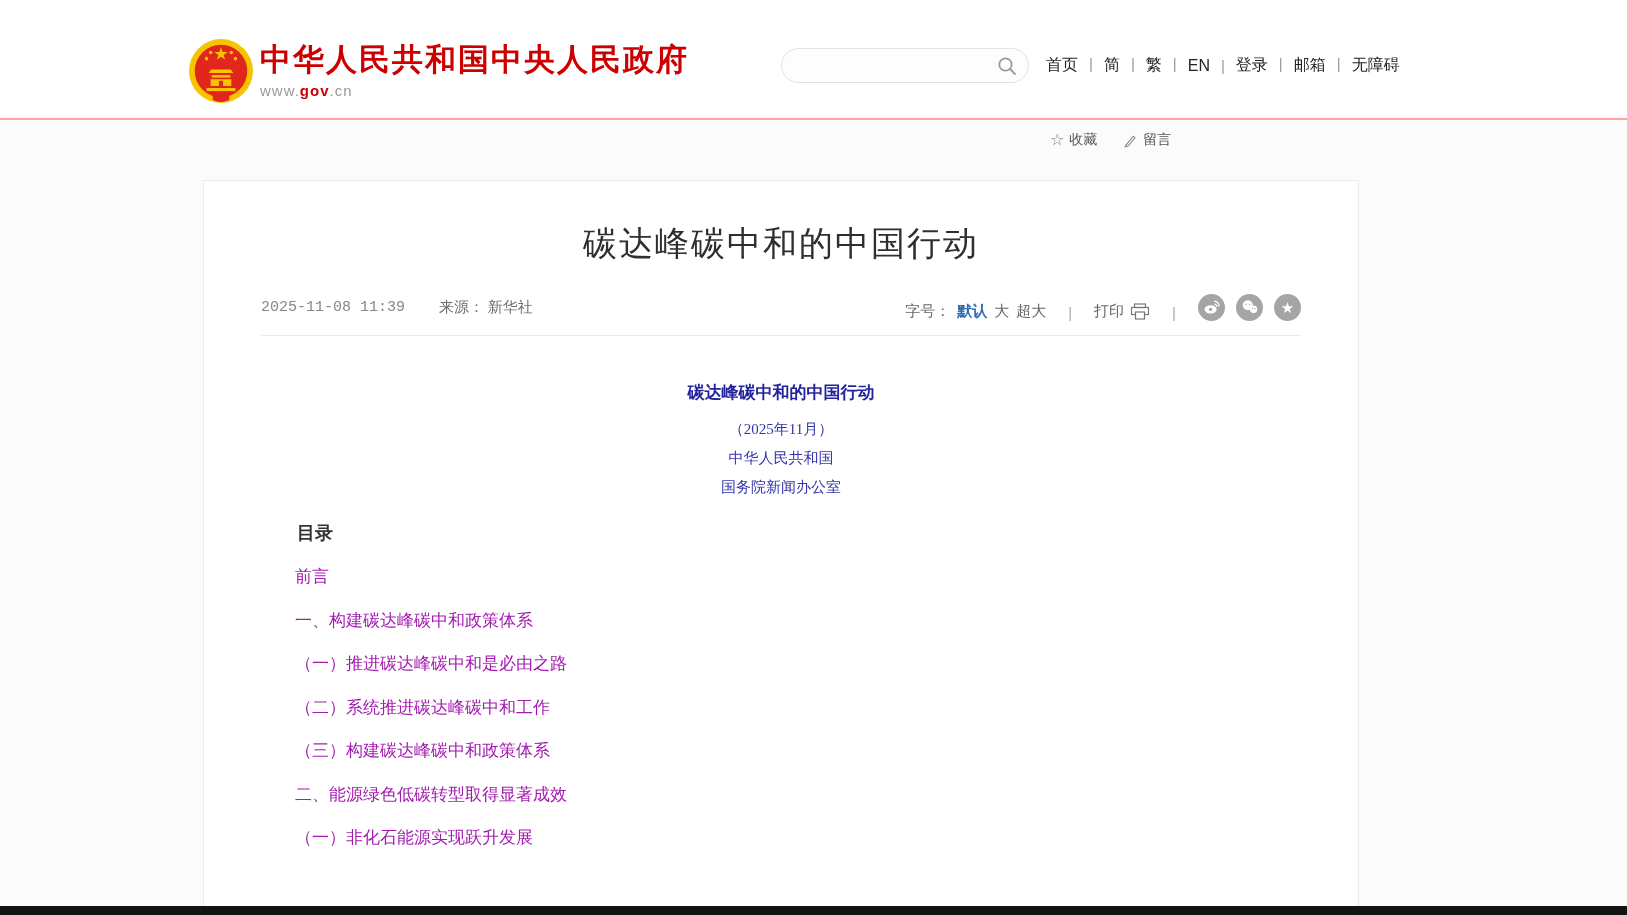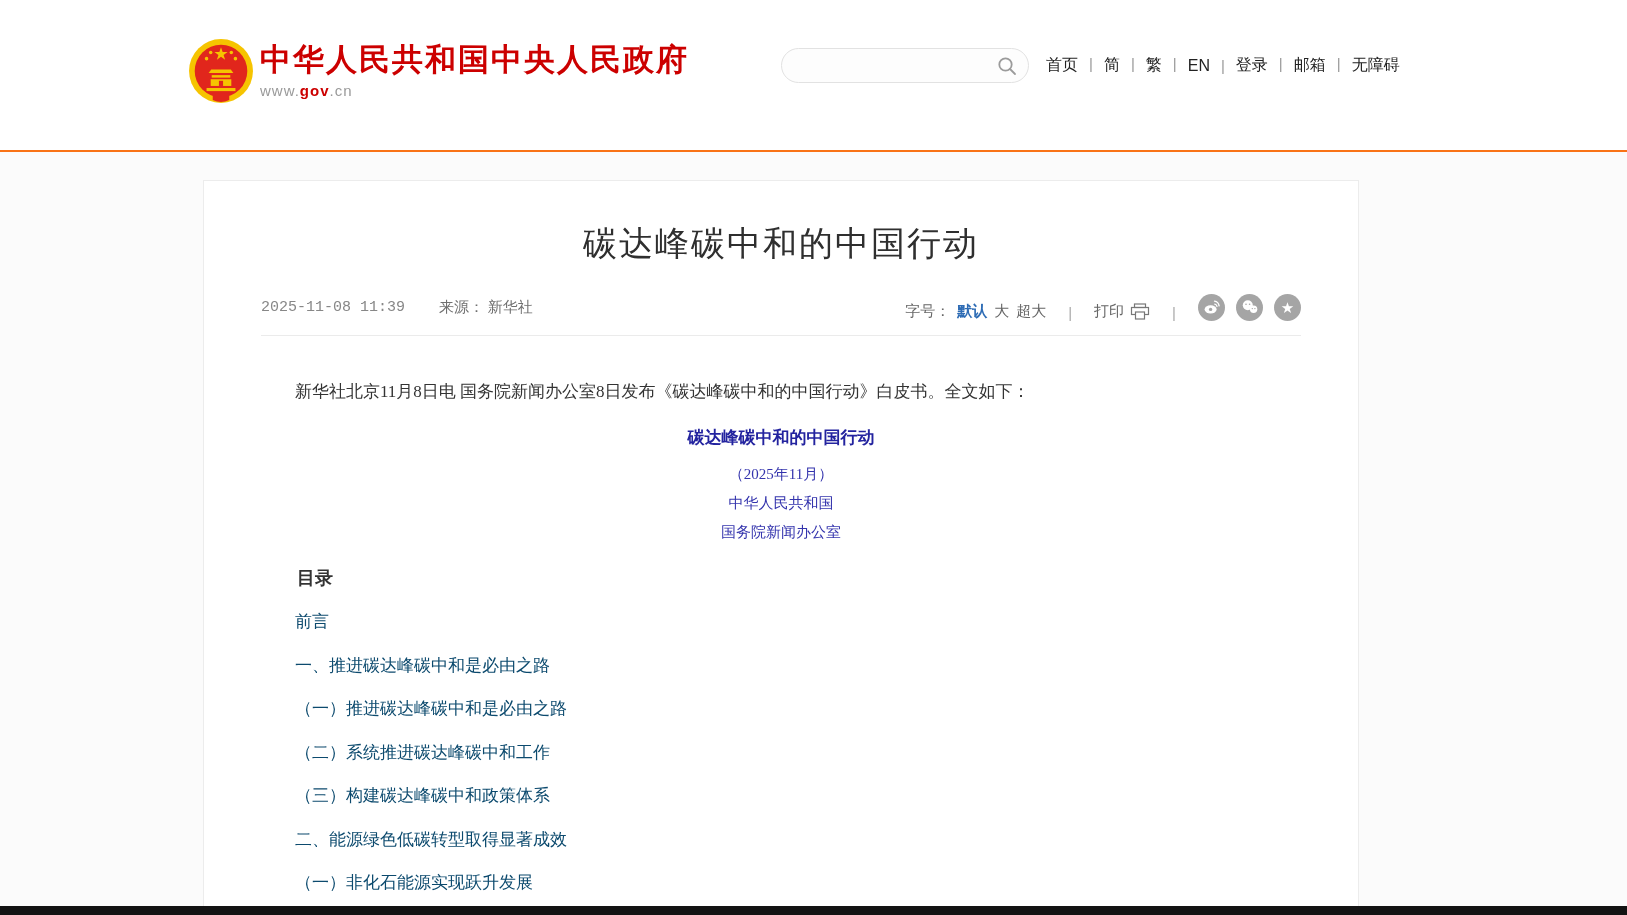--- a/index.html
+++ b/index.html
@@ -6,22 +6,22 @@
   html,body { margin:0; padding:0; }
   body {
     width:1627px; height:915px; position:relative; overflow:hidden;
     background:#fbfbfb;
     font-family:"Liberation Sans","DejaVu Sans",sans-serif;
     color:#333;
   }
 
   
   .header {
-    position:absolute; top:0; left:0; width:1627px; height:152px;
-    background:#fff; border-bottom:2px solid #f97316; z-index:5;padding-left:20px;
+    position:absolute; top:0; left:0; width:1627px; height:120px;
+    background:#fff; border-bottom:2px solid #fca5a5; z-index:5;padding-left:20px;
   }
   .emblem { position:absolute; left:188px; top:38px; width:66px; height:66px; }
   .site-block { position:absolute; left:260px; top:44px; }
   .site-name {
     font-size:31px; font-weight:bold; color:#cc0000; letter-spacing:2px;
     line-height:32px; white-space:nowrap;
   }
   .site-url { margin-top:6px; font-size:15px; color:#9a9a9a; letter-spacing:1px; }
   .site-url .gov { color:#cc0000; font-weight:bold; }
 
@@ -88,21 +88,21 @@
   
   .article-body { margin:34px 57px 0; }
   .p-intro {
     margin:0; text-indent:2em; font-size:17px; color:#333; line-height:43px;
     font-family:"Liberation Serif","DejaVu Serif",serif;
   }
   .doc-block { text-align:center; margin:2px 0 6px; font-family:"Liberation Serif","DejaVu Serif",serif; }
   .doc-title { margin:0; font-size:17px; font-weight:bold; color:#23239f; line-height:45px; }
   .doc-sub { margin:0; font-size:15px; color:#3434ad; line-height:29px; }
   .toc-heading { margin:10px 0 0; font-size:18px; font-weight:bold; color:#333; line-height:43px; text-indent:2em; }
-  .toc p { margin:0; font-size:17px; color:#0c4a6e; line-height:43.5px; text-indent:2em; }
+  .toc p { margin:0; font-size:17px; color:#a21caf; line-height:43.5px; text-indent:2em; }
 
   
   .bottom-bar {
     position:absolute; left:0; bottom:0; width:1627px; height:9px;
     background:#131313; z-index:9;
   }
 </style>
 </head>
 <body>
 
@@ -228,34 +228,33 @@
         <span class="share-circle">
           <span class="star-share">★</span>
         </span>
       </span>
     </span>
   </div>
 
   <div class="divider"></div>
 
   <div class="article-body">
-    <p class="p-intro">新华社北京11月8日电 国务院新闻办公室8日发布《碳达峰碳中和的中国行动》白皮书。全文如下：</p>
 
     <div class="doc-block">
       <p class="doc-title">碳达峰碳中和的中国行动</p>
       <p class="doc-sub">（2025年11月）</p>
       <p class="doc-sub">中华人民共和国</p>
       <p class="doc-sub">国务院新闻办公室</p>
     </div>
 
     <p class="toc-heading">目录</p>
 
     <div class="toc">
       <p>前言</p>
-      <p>一、推进碳达峰碳中和是必由之路</p>
+      <p>一、构建碳达峰碳中和政策体系</p>
       <p>（一）推进碳达峰碳中和是必由之路</p>
       <p>（二）系统推进碳达峰碳中和工作</p>
       <p>（三）构建碳达峰碳中和政策体系</p>
       <p>二、能源绿色低碳转型取得显著成效</p>
       <p>（一）非化石能源实现跃升发展</p>
     </div>
   </div>
 </div>
 
 <div class="bottom-bar"></div>

